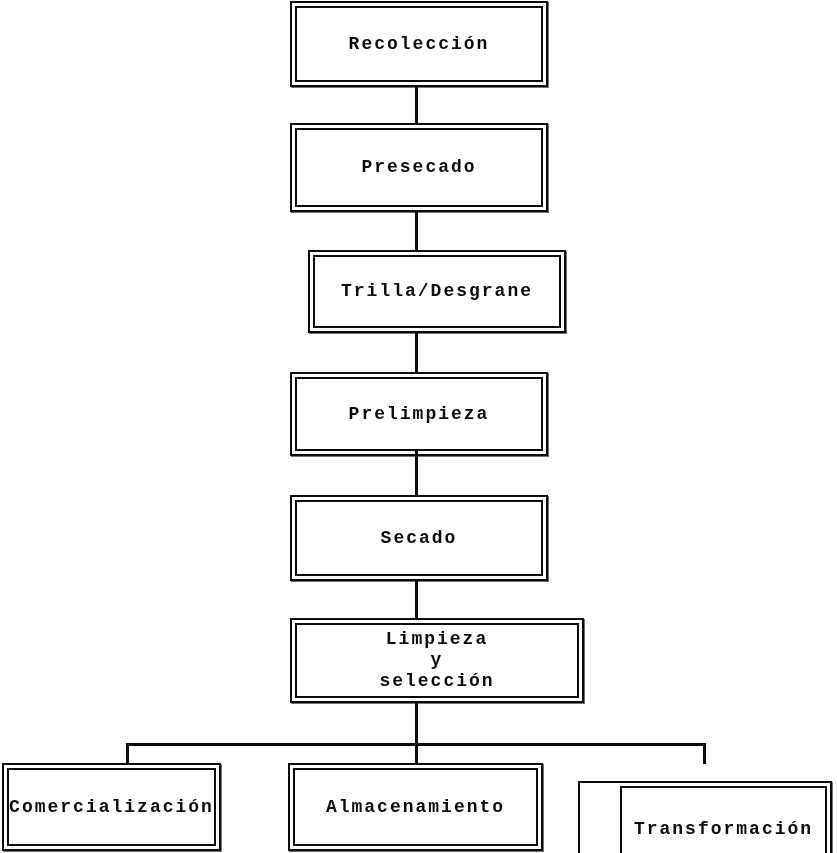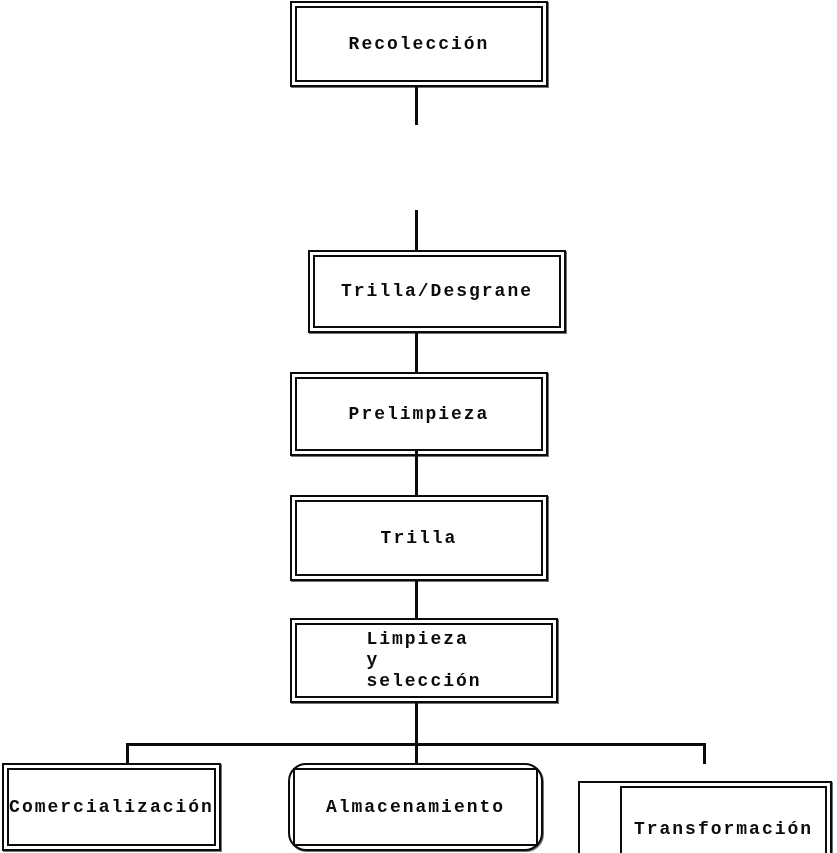--- a/index.html
+++ b/index.html
@@ -25,21 +25,21 @@
     box-shadow: 1px 1px 0 rgba(0,0,0,0.55);
   }
   .node-inner {
     box-sizing: border-box;
     width: 100%;
     height: 100%;
     border: 2px solid #0b0b0b;
     display: flex;
     align-items: center;
     justify-content: center;
-    text-align: left;
+    text-align: center;
     font-weight: bold;
     font-size: 18px;
     line-height: 21px;
     letter-spacing: 2px;
     color: #0b0b0b;
     white-space: pre-line;
   }
   .vline {
     position: absolute;
     width: 3px;
@@ -50,25 +50,25 @@
     height: 3px;
     background: #0b0b0b;
   }
 
   
   #n-recoleccion   { left: 290px; top: 1px;   width: 258px; height: 86px; }
   #n-presecado     { left: 290px; top: 123px; width: 258px; height: 89px; }
   #n-trilla        { left: 290px; top: 250px; width: 258px; height: 83px; margin-left: 18px; }
   #n-prelimpieza   { left: 290px; top: 372px; width: 258px; height: 84px; }
   #n-secado        { left: 290px; top: 495px; width: 258px; height: 86px; }
-  #n-limpieza      { left: 290px; top: 618px; width: 268px; height: 85px; }
+  #n-limpieza      { left: 290px; top: 618px; width: 294px; height: 85px; }
 
   
   #n-comercializacion { left: 2px;   top: 763px; width: 219px; height: 88px; }
-  #n-almacenamiento   { left: 288px; top: 763px; width: 255px; height: 88px; border-radius: 18px; }
+  #n-almacenamiento   { left: 288px; top: 763px; width: 255px; height: 88px; }
   #n-transformacion   { left: 578px; top: 781px; width: 254px; height: 96px; padding-left: 40px; }
 
   
   #c1 { left: 415px; top: 85px;  height: 40px; }
   #c2 { left: 415px; top: 210px; height: 42px; }
   #c3 { left: 415px; top: 331px; height: 41px; }
   #c4 { left: 415px; top: 451px; height: 46px; }
   #c5 { left: 415px; top: 579px; height: 41px; }
   #c6 { left: 415px; top: 701px; height: 63px; }
   #branch-h     { left: 127px; top: 743px; width: 579px; }
@@ -79,37 +79,40 @@
 <body>
 
 <div id="canvas">
 
   <div class="node" id="n-recoleccion">
     <div class="node-inner">Recolección</div>
   </div>
 
   <div class="vline" id="c1"></div>
 
+  <div class="node" id="n-presecado">
+    <div class="node-inner">Presecado</div>
+  </div>
 
   <div class="vline" id="c2"></div>
 
   <div class="node" id="n-trilla">
     <div class="node-inner">Trilla/Desgrane</div>
   </div>
 
   <div class="vline" id="c3"></div>
 
   <div class="node" id="n-prelimpieza">
     <div class="node-inner">Prelimpieza</div>
   </div>
 
   <div class="vline" id="c4"></div>
 
   <div class="node" id="n-secado">
-    <div class="node-inner">Trilla</div>
+    <div class="node-inner">Secado</div>
   </div>
 
   <div class="vline" id="c5"></div>
 
   <div class="node" id="n-limpieza">
     <div class="node-inner">Limpieza
 y
 selección</div>
   </div>
 

